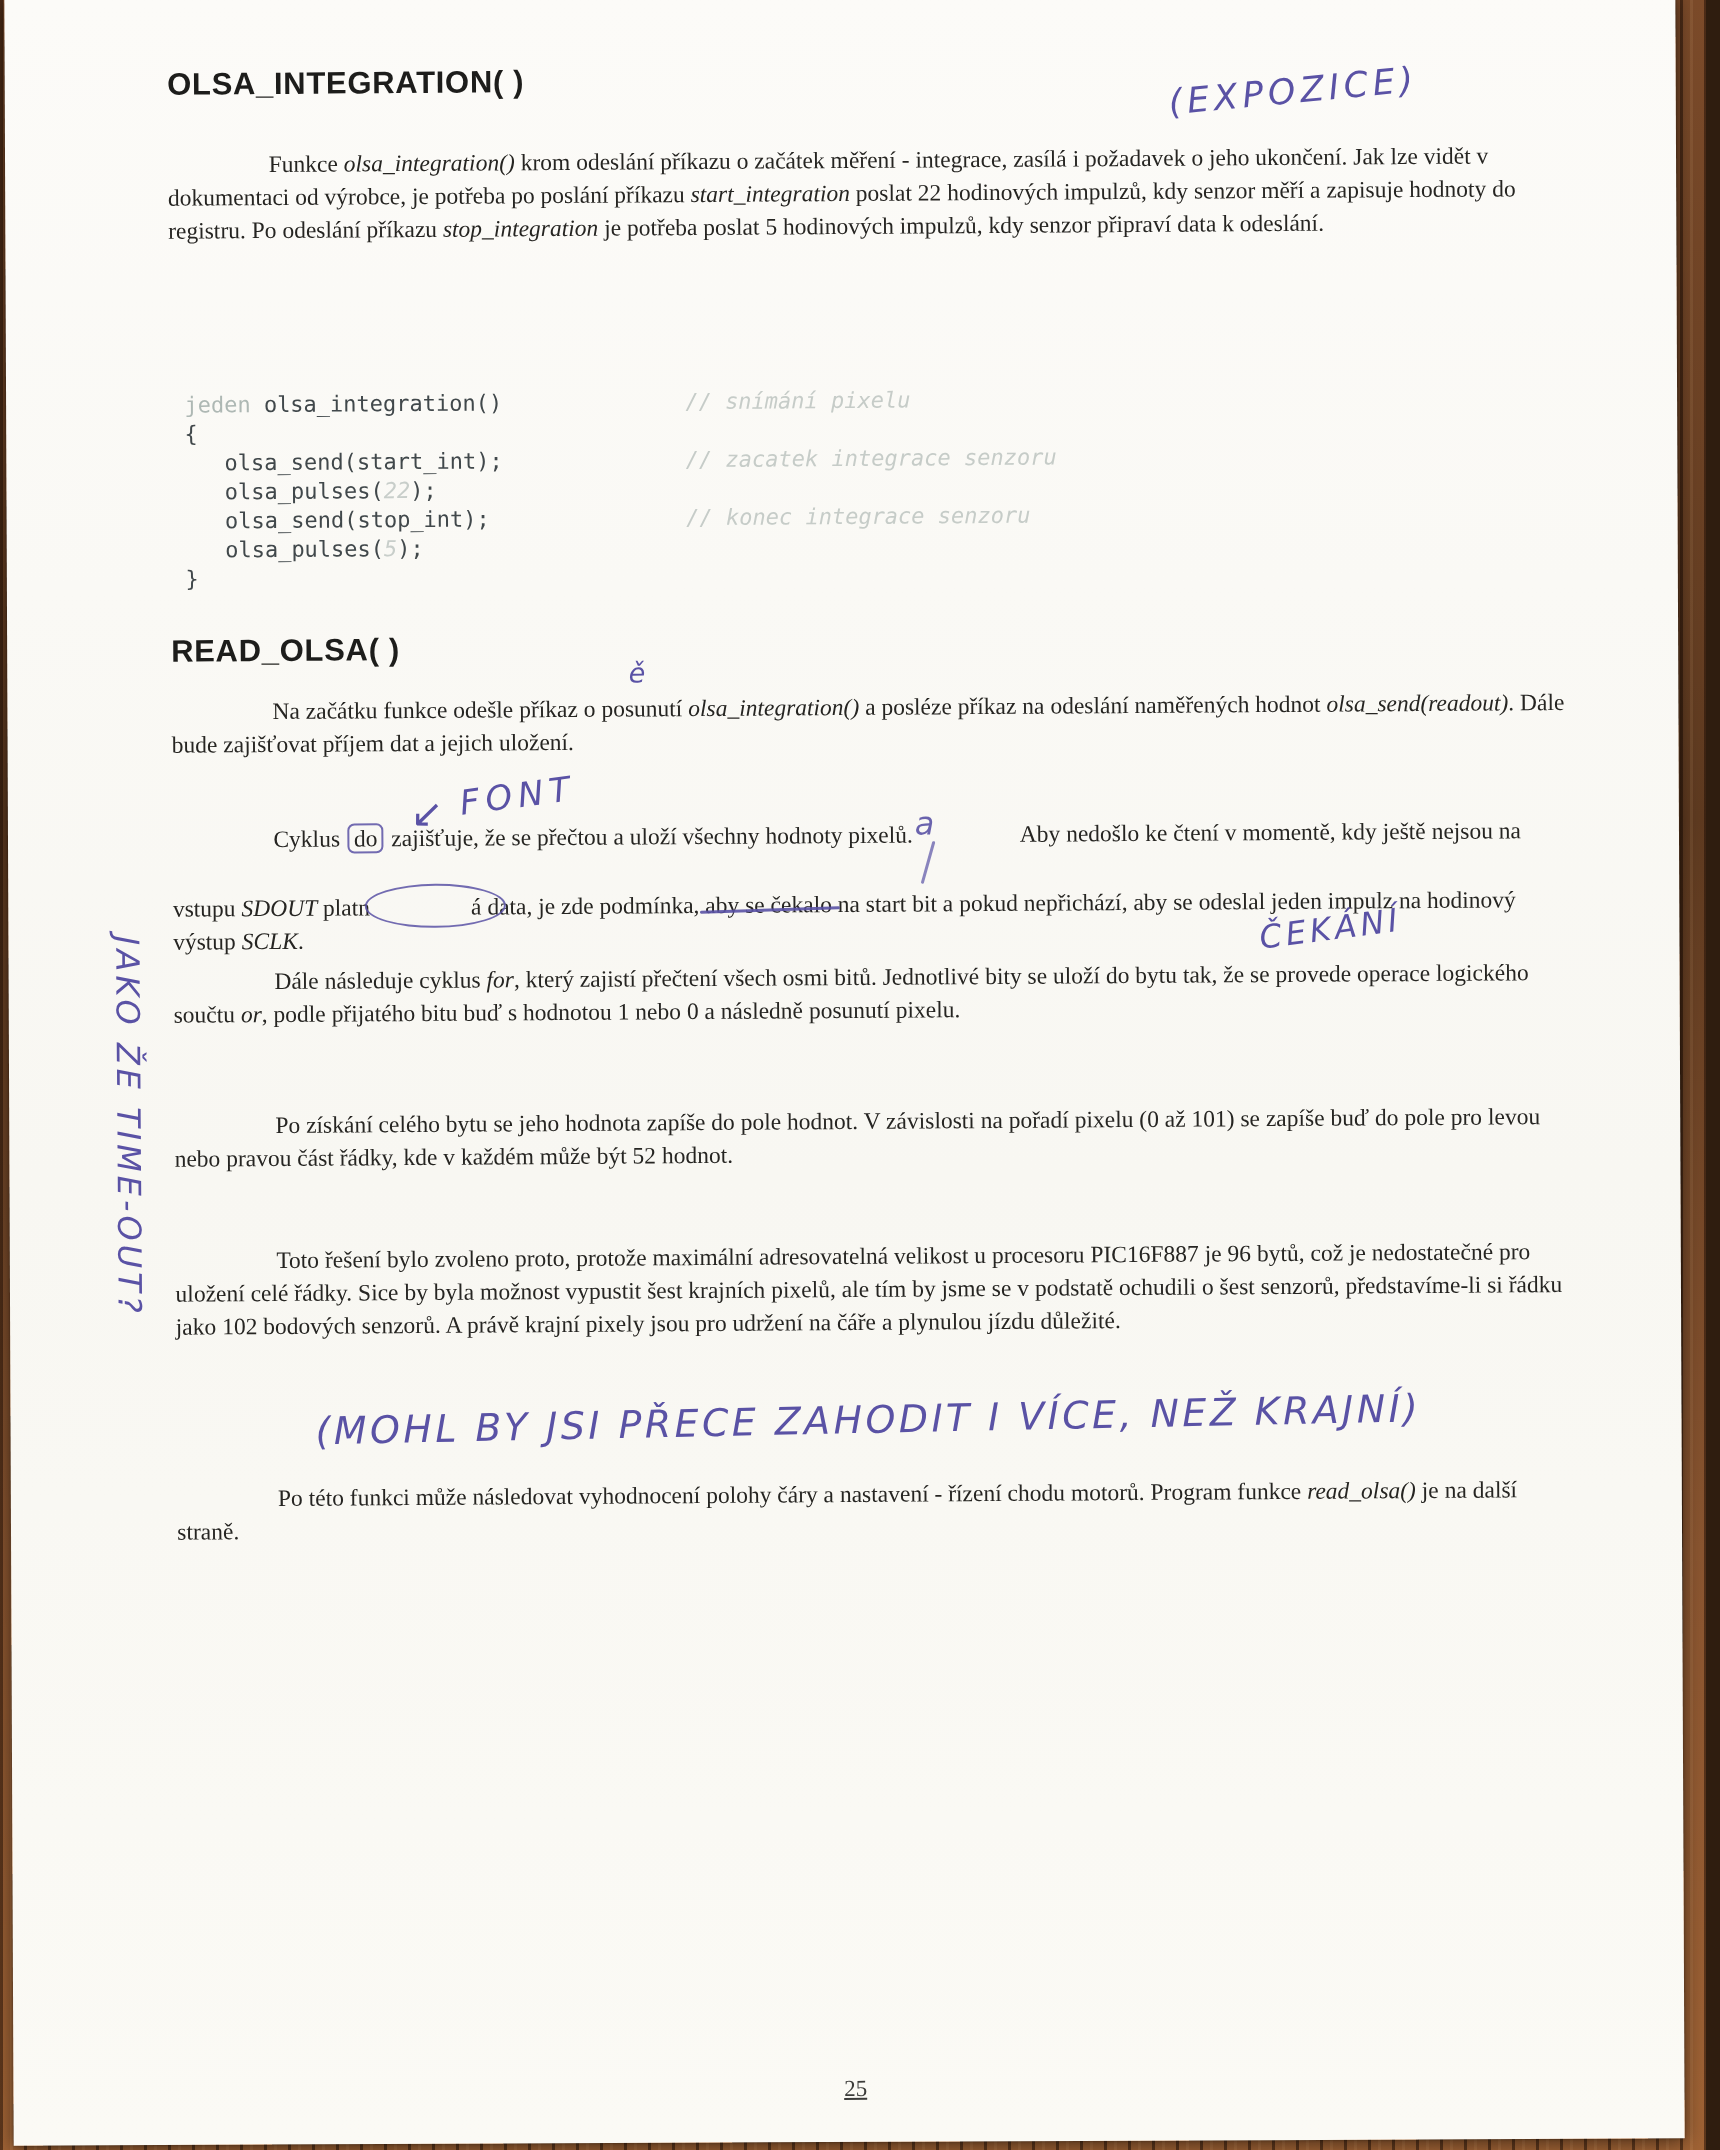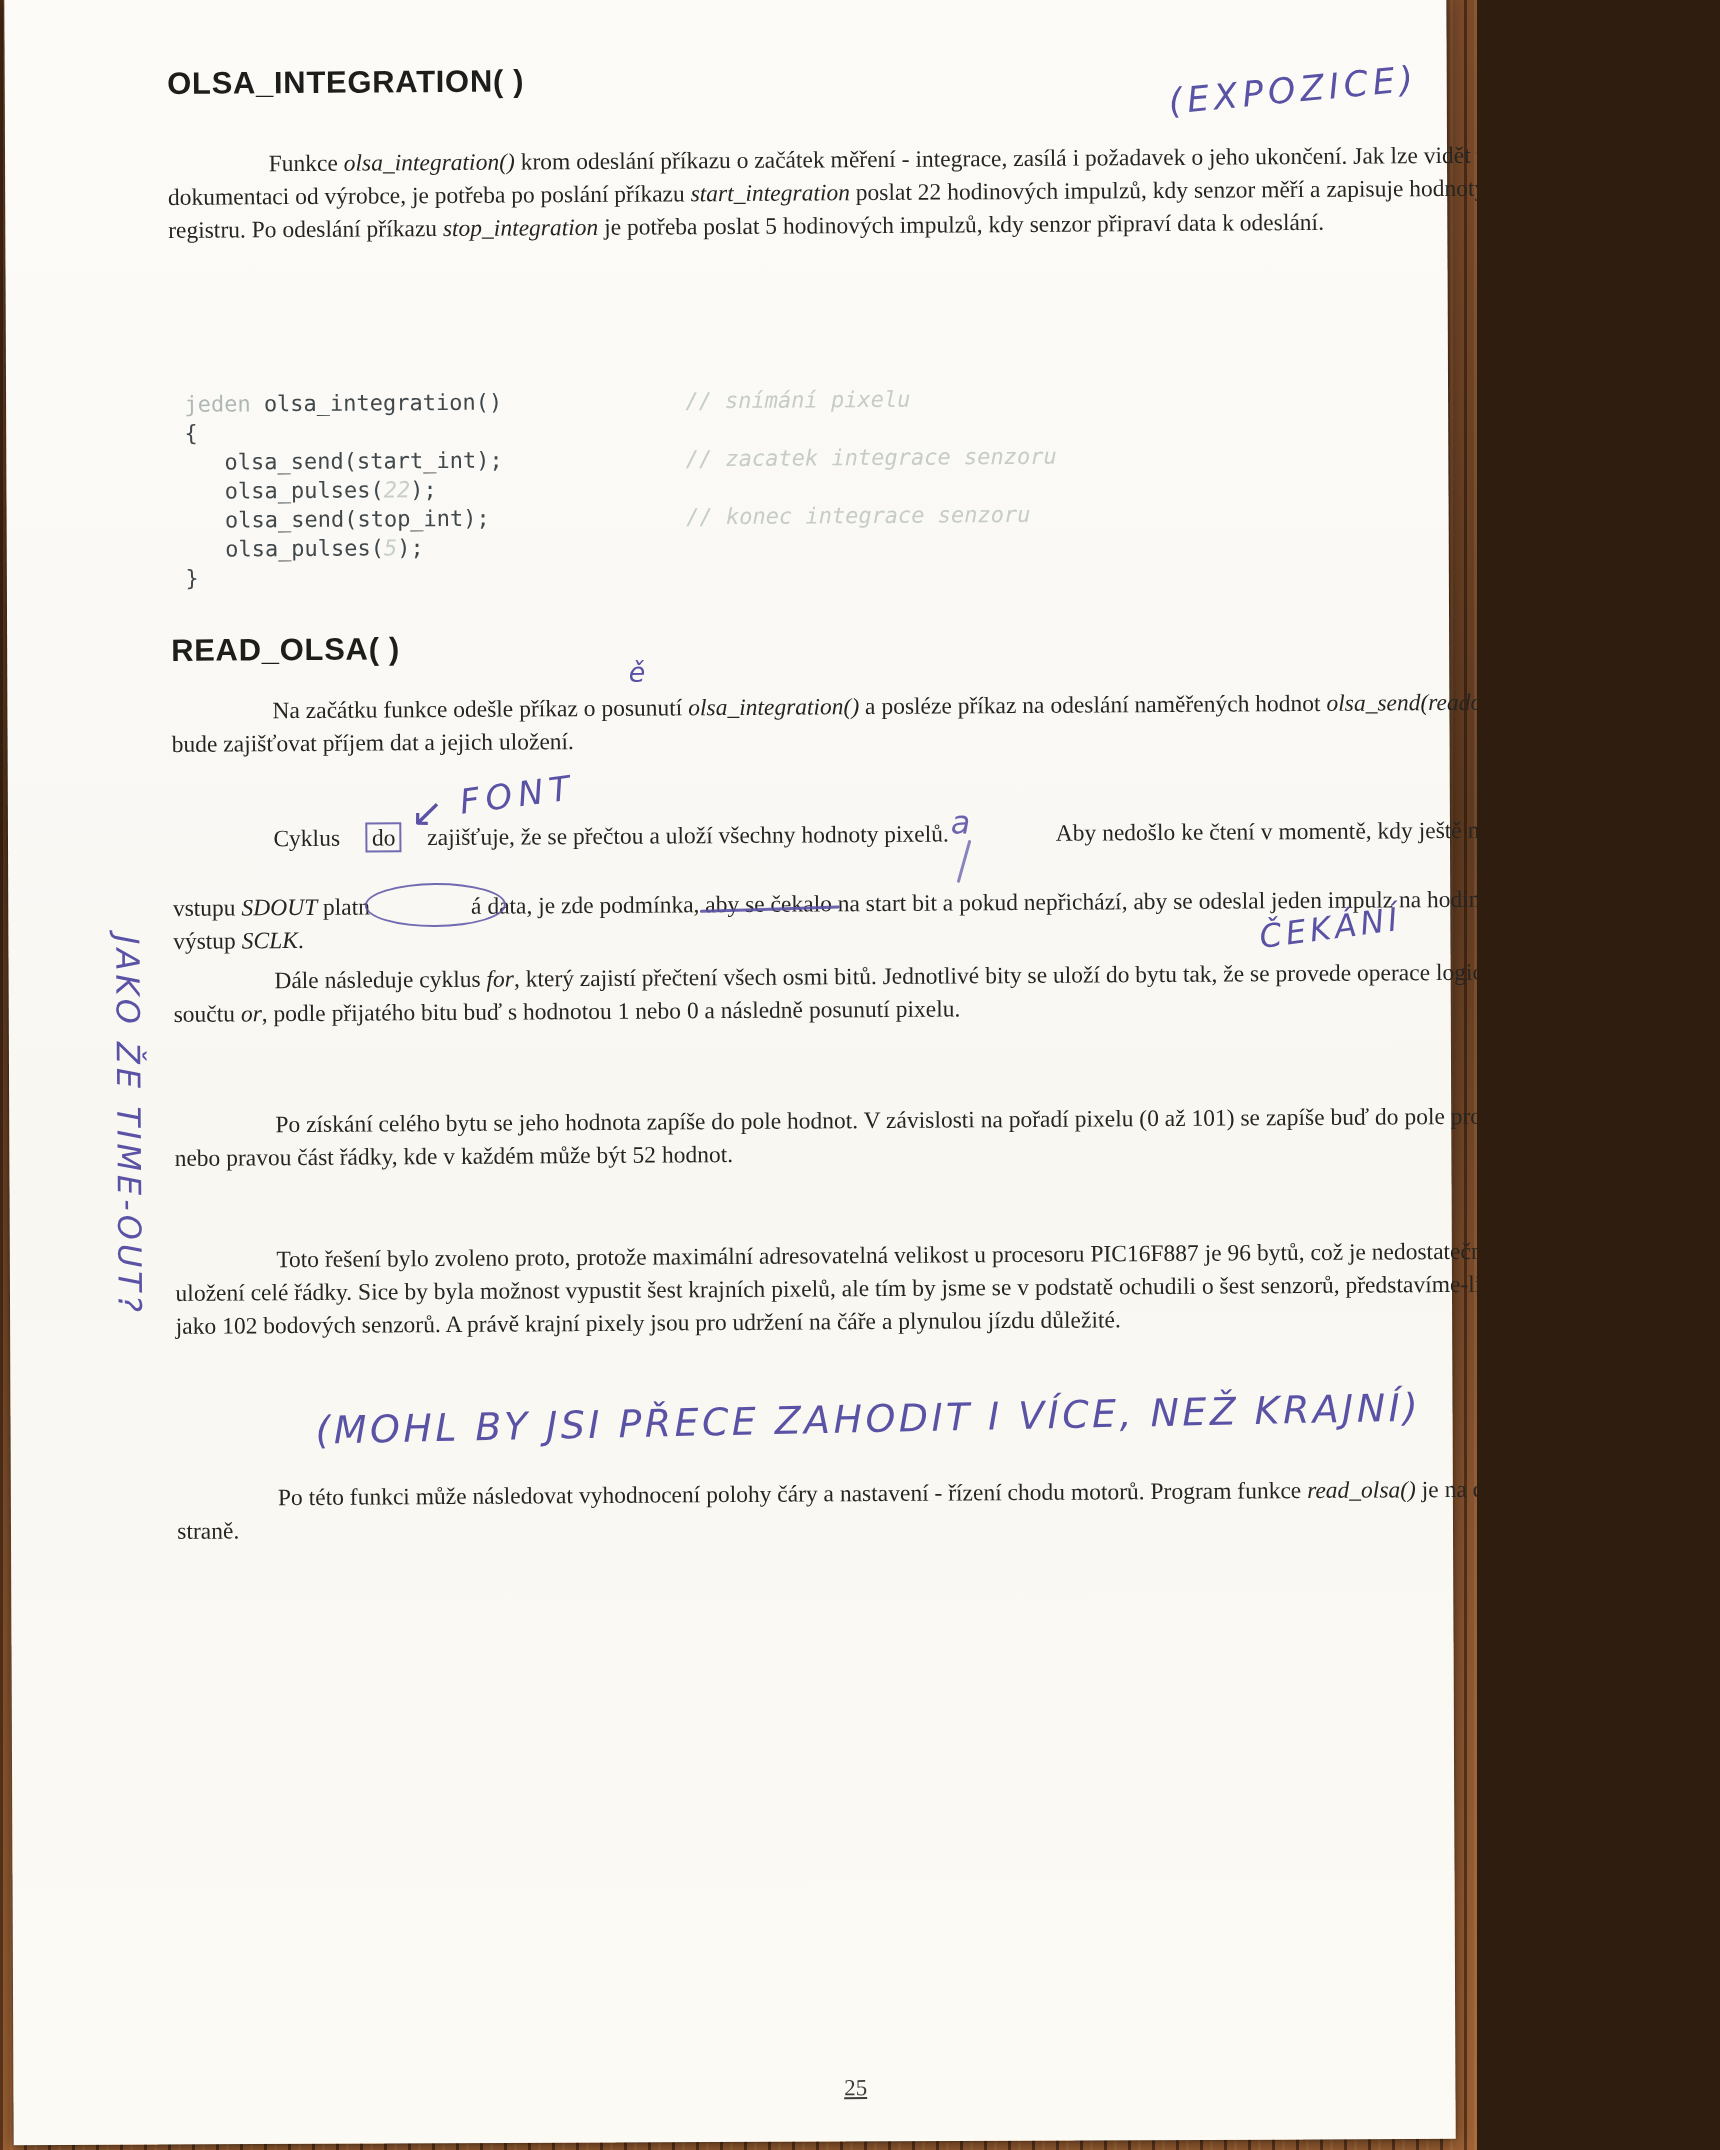--- a/index.html
+++ b/index.html
@@ -1,24 +1,23 @@
 <!DOCTYPE html>
 <html style="font-size:10.8px"><head>
 <meta charset="utf-8">
 <style>
   html,body{margin:0;padding:0;background:#2f1d0f;}
   #canvas{
-    position:relative;width:1455px;height:2151px;overflow:hidden;
+    position:relative;width:1706px;height:2151px;overflow:hidden;
     background-color:#6d4226;
     background-image:
       repeating-linear-gradient(90deg,
         rgba(28,12,4,0.50) 0 2.7px, rgba(0,0,0,0) 2.7px 10px,
         rgba(255,205,150,0.10) 10px 12.8px, rgba(0,0,0,0) 12.8px 24px),
       linear-gradient(180deg,#7c4b2a 0%,#5e3a20 38%,#8a5530 72%,#a06335 100%);
-    padding-left: 22px;
   }
   .paper{
     position:absolute;left:9.4px;top:-5.4px;right:25.5px;bottom:9.4px;
     background:linear-gradient(180deg,#fcfbf8 0%,#f8f7f2 55%,#fbfaf5 100%);
     transform:rotate(-0.25deg);
     box-shadow:0 4px 20px rgba(0,0,0,0.55), 0 0 2.7px rgba(0,0,0,0.4);
   }
   .content{position:absolute;inset:0;transform:rotate(-0.15deg);transform-origin:50% 50%;color:#262522;}
 
   .h{position:absolute;left:165px;margin:0;font-family:"Liberation Sans",sans-serif;
@@ -54,21 +53,21 @@
                  transform:rotate(8deg) translateY(8px);font-style:normal;}
   .cekani{left:1251px;top:918px;font-size:32px;letter-spacing:4px;transform:rotate(-7deg);}
   .mohl{left:304px;top:1403px;font-size:38px;letter-spacing:3.4px;transform:rotate(-0.8deg);white-space:nowrap;}
   .vertical{left:138px;top:936px;font-size:32px;letter-spacing:4px;white-space:nowrap;
             transform:rotate(90deg);transform-origin:0 0;}
 
   .pagenum{position:absolute;left:828px;top:2081px;font-family:"Liberation Serif",serif;
            font-size:23px;color:#3c3c3a;text-decoration:underline;}
 
   
-  .pen-box{border:2px solid rgba(90,82,165,0.85);border-radius:0;padding:0 4px;margin:0 20px;}
+  .pen-box{border:2px solid rgba(90,82,165,0.85);border-radius:7px;padding:0 4px;margin:0 2px;}
   .pen-strike{position:relative;}
   .pen-strike::after{content:"";position:absolute;left:-5.4px;right:-8px;top:17px;height:3.4px;
                      background:rgba(90,82,165,0.9);border-radius:2px;transform:rotate(-1.4deg);}
   .pen-circle{position:relative;display:inline-block;margin-top:36px;}
   .pen-circle::after{content:"";position:absolute;left:-5.4px;top:-6.7px;right:-6.7px;bottom:-4px;
                      border:2px solid rgba(90,82,165,0.85);border-radius:50%;}
   .corr-wrap{position:relative;}
   .corr-mark{position:absolute;left:34%;top:-39px;font-size:27px;font-style:italic;
              color:#5a52a5;font-family:"DejaVu Sans",sans-serif;letter-spacing:0;text-indent:0;}
   .aby-wrap{position:relative;display:inline-block;}

